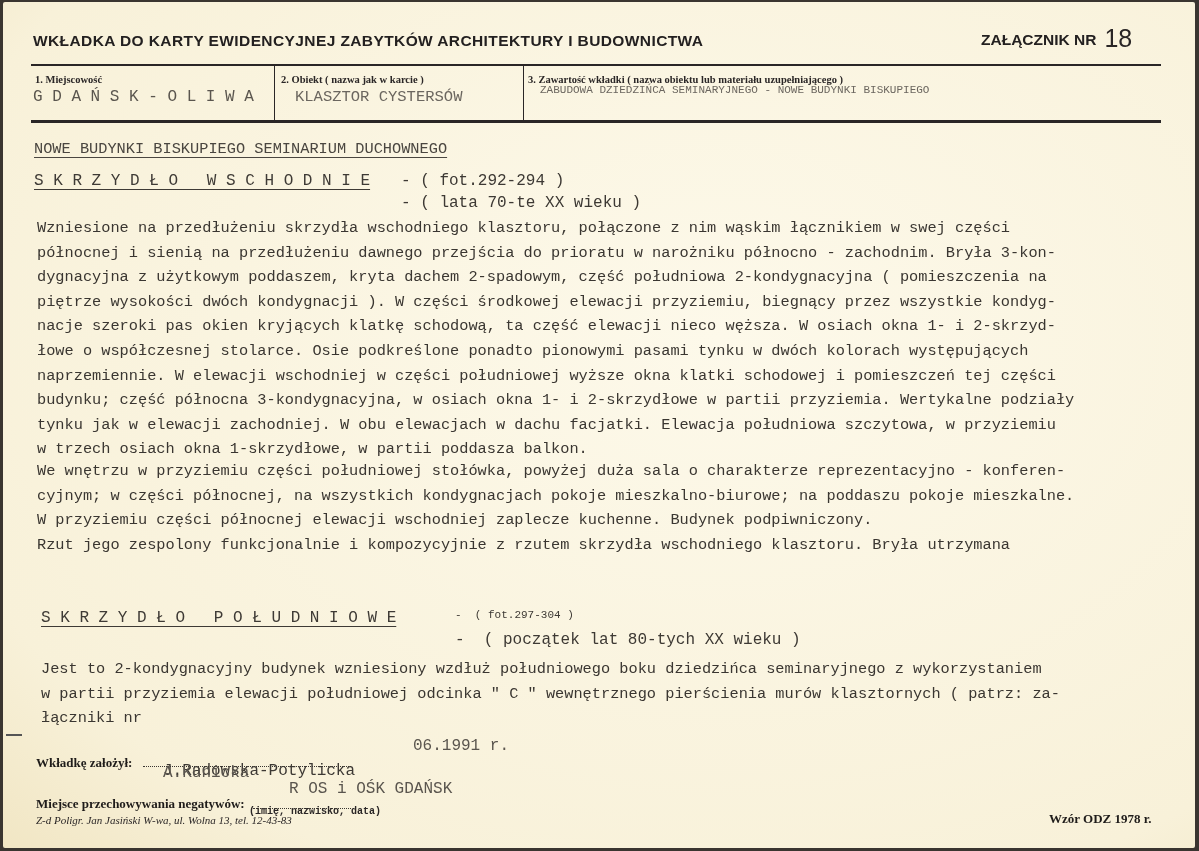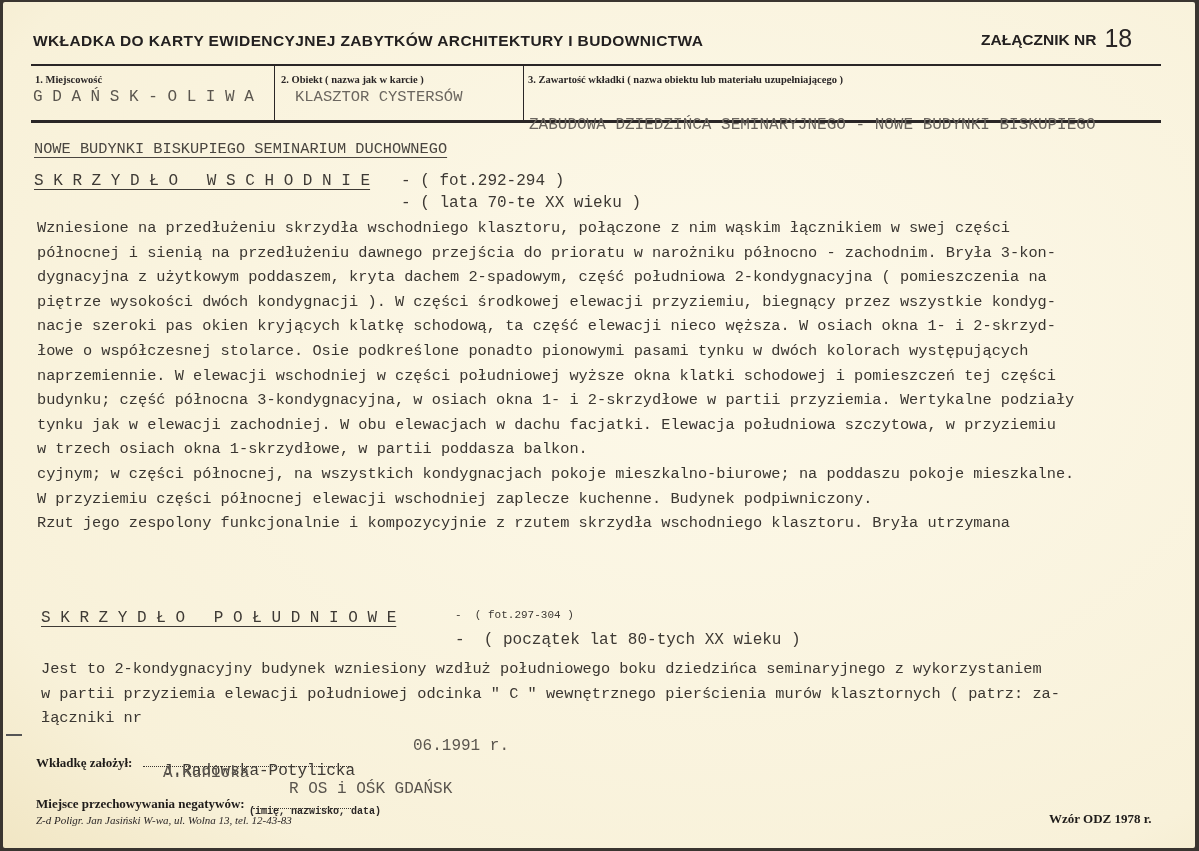--- a/index.html
+++ b/index.html
@@ -73,39 +73,40 @@
   <div class="rule" style="left:271px; top:64px; width:1px; height:54px;"></div>
   <div class="rule" style="left:520px; top:64px; width:1px; height:54px;"></div>
 
   <div class="field-label" style="left:32px; top:72px;">1. Miejscowość</div>
   <div class="abs typed" style="left:30px; top:86px; font-size:16px; color:#5a554e;">G D A Ń S K - O L I W A</div>
 
   <div class="field-label" style="left:278px; top:72px;">2. Obiekt ( nazwa jak w karcie )</div>
   <div class="abs typed faint" style="left:292px; top:86px; font-size:15.5px;">KLASZTOR CYSTERSÓW</div>
 
   <div class="field-label" style="left:525px; top:72px;">3. Zawartość wkładki ( nazwa obiektu lub materiału uzupełniającego )</div>
-  <div class="abs typed faint" style="left:526px; top:82px; font-size:16px;margin-top:32px;">ZABUDOWA DZIEDZIŃCA SEMINARYJNEGO - NOWE BUDYNKI BISKUPIEGO</div>
+  <div class="abs typed faint" style="left:537px; top:82px; font-size:11px;">ZABUDOWA DZIEDZIŃCA SEMINARYJNEGO - NOWE BUDYNKI BISKUPIEGO</div>
 
   <div class="abs typed heading-u" style="left:31px; top:138px; font-size:15.3px; color:#4a4640;">NOWE BUDYNKI BISKUPIEGO SEMINARIUM DUCHOWNEGO</div>
 
   <div class="abs typed heading-u" style="left:31px; top:170px; font-size:16px; color:#3e3a35;">S K R Z Y D Ł O   W S C H O D N I E</div>
   <div class="abs typed" style="left:398px; top:170px; font-size:16px;">- ( fot.292-294 )</div>
   <div class="abs typed" style="left:398px; top:192px; font-size:16px;">- ( lata 70-te XX wieku )</div>
 
   <div class="body-text">
     <div>Wzniesione na przedłużeniu skrzydła wschodniego klasztoru, połączone z nim wąskim łącznikiem w swej części</div>
     <div>północnej i sienią na przedłużeniu dawnego przejścia do prioratu w narożniku północno - zachodnim. Bryła 3-kon-</div>
     <div>dygnacyjna z użytkowym poddaszem, kryta dachem 2-spadowym, część południowa 2-kondygnacyjna ( pomieszczenia na</div>
     <div>piętrze wysokości dwóch kondygnacji ). W części środkowej elewacji przyziemiu, biegnący przez wszystkie kondyg-</div>
     <div>nacje szeroki pas okien kryjących klatkę schodową, ta część elewacji nieco węższa. W osiach okna 1- i 2-skrzyd-</div>
     <div>łowe o współczesnej stolarce. Osie podkreślone ponadto pionowymi pasami tynku w dwóch kolorach występujących</div>
     <div>naprzemiennie. W elewacji wschodniej w części południowej wyższe okna klatki schodowej i pomieszczeń tej części</div>
     <div>budynku; część północna 3-kondygnacyjna, w osiach okna 1- i 2-skrzydłowe w partii przyziemia. Wertykalne podziały</div>
     <div>tynku jak w elewacji zachodniej. W obu elewacjach w dachu facjatki. Elewacja południowa szczytowa, w przyziemiu</div>
     <div>w trzech osiach okna 1-skrzydłowe, w partii poddasza balkon.</div>
+    <div style="margin-top:-3px;">We wnętrzu w przyziemiu części południowej stołówka, powyżej duża sala o charakterze reprezentacyjno - konferen-</div>
     <div>cyjnym; w części północnej, na wszystkich kondygnacjach pokoje mieszkalno-biurowe; na poddaszu pokoje mieszkalne.</div>
     <div>W przyziemiu części północnej elewacji wschodniej zaplecze kuchenne. Budynek podpiwniczony.</div>
     <div>Rzut jego zespolony funkcjonalnie i kompozycyjnie z rzutem skrzydła wschodniego klasztoru. Bryła utrzymana</div>
   </div>
 
   <div class="abs typed heading-u" style="left:38px; top:607px; font-size:16px; color:#3e3a35;text-align:right;">S K R Z Y D Ł O   P O Ł U D N I O W E</div>
   <div class="abs typed" style="left:452px; top:607px; font-size:11px;">-  ( fot.297-304 )</div>
   <div class="abs typed" style="left:452px; top:629px; font-size:16px;">-  ( początek lat 80-tych XX wieku )</div>
 
   <div class="body-text" style="top:655px; left:38px;">

